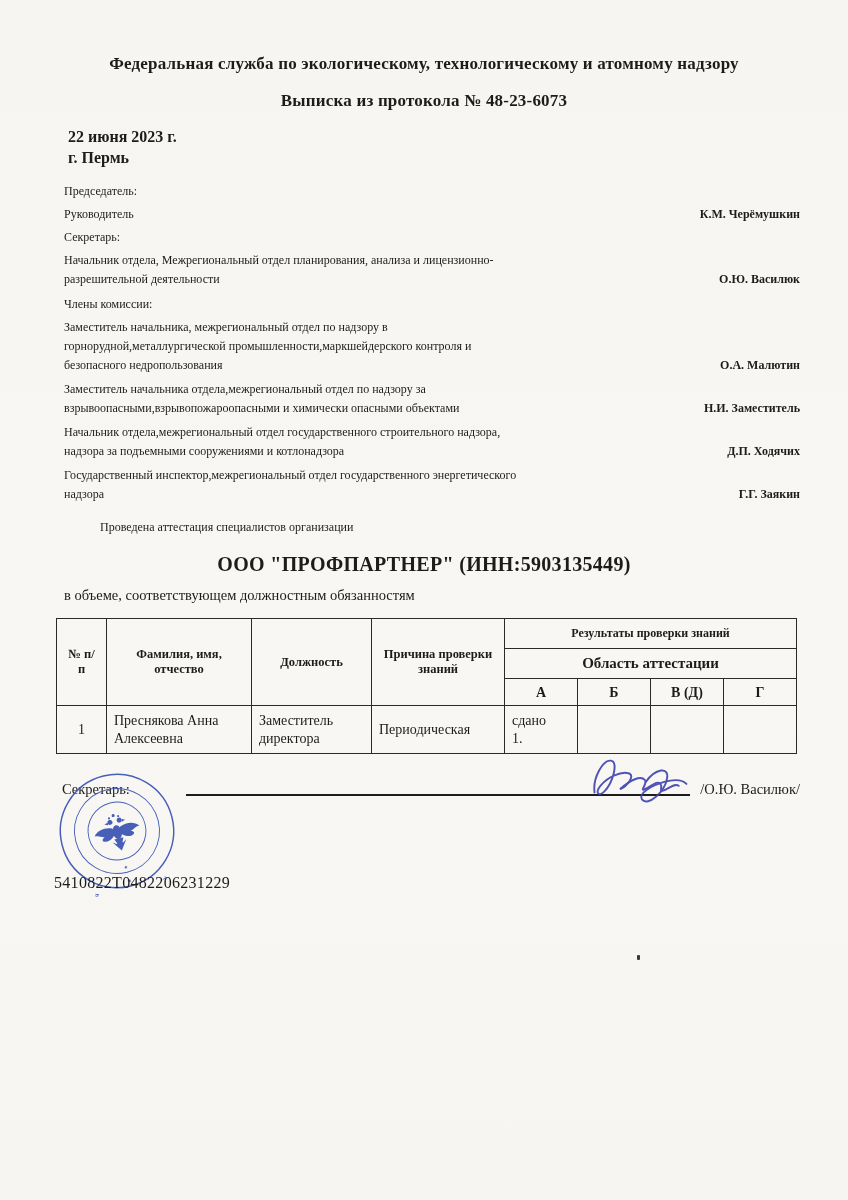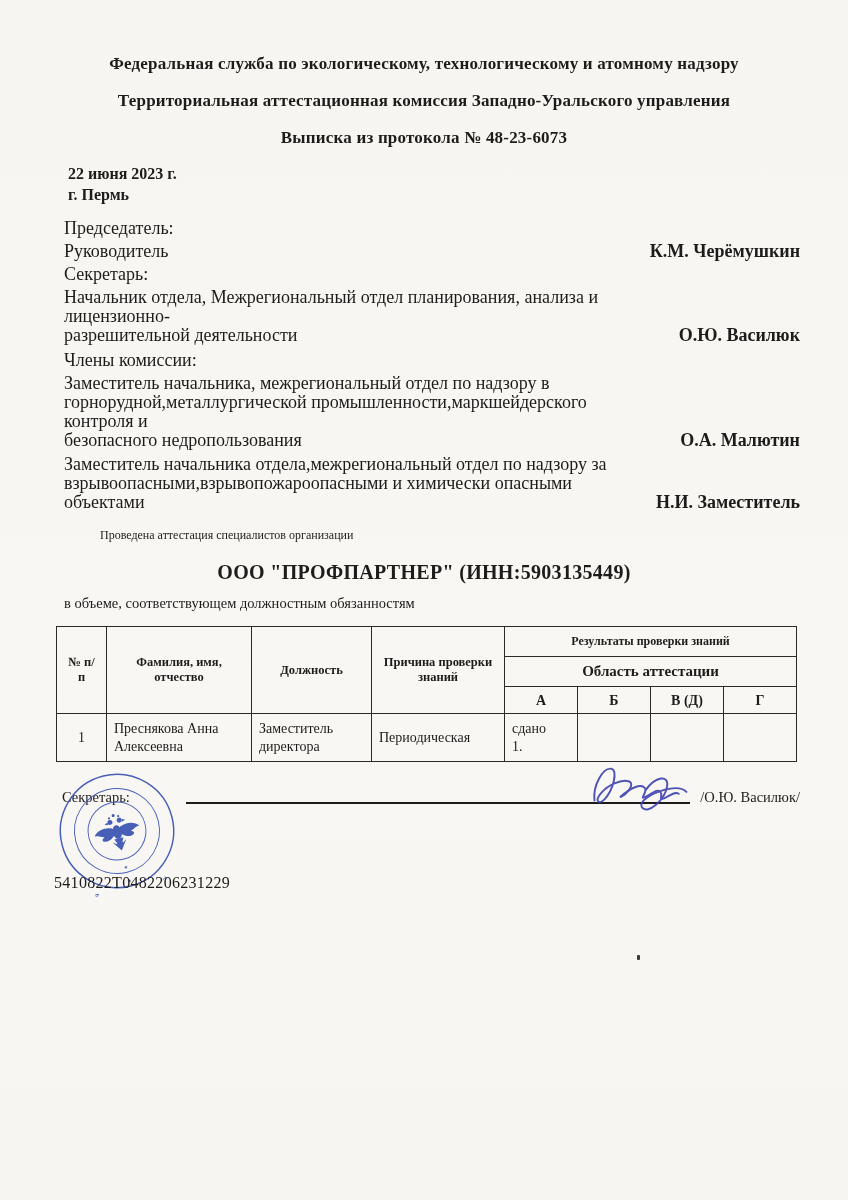--- a/index.html
+++ b/index.html
@@ -6,21 +6,21 @@
   .page {
     position:relative; width:848px; height:1200px; overflow:hidden;
     background:linear-gradient(180deg,#f6f5f1 0%,#f8f7f4 60%,#f6f5f2 100%);
     color:#1d1c1a; font-family:"Liberation Serif", serif;
   }
   
   .hdr { padding-top:52px; }
   .hdr p { margin:0 0 13px; text-align:center; font-weight:bold; font-size:17px; line-height:24px; letter-spacing:.2px; }
   .date-row { display:flex; justify-content:space-between; margin:10px 44px 0 68px; font-weight:bold; font-size:16px; line-height:21px;flex-direction:column; }
   
-  .officials { margin:14px 48px 0 64px; font-size:18px; line-height:19px; }
+  .officials { margin:14px 48px 0 64px; font-size:12px; line-height:19px; }
   .officials .label { margin:0 0 4px; }
   .officials .label.mt { margin-top:6px; }
   .orow { display:flex; justify-content:space-between; margin:0 0 4px;font-family:Liberation Serif, serif; }
   .orow.member { margin-bottom:5px;gap:34px; }
   .orow .title { width:615px; white-space:pre-line; }
   .orow .name { font-weight:bold; align-self:flex-end; text-align:right; white-space:nowrap; }
   
   .intro { margin:14px 0 0 100px; font-size:12px; line-height:19px; }
   .org { margin:14px 0 0; text-align:center; font-size:20px; font-weight:bold; line-height:26px; letter-spacing:.3px; }
   .scope { margin:9px 0 0 64px; font-size:14.5px; line-height:19px; }
@@ -43,21 +43,20 @@
   .doc-number { position:absolute; left:54px; top:874px; font-size:16px; letter-spacing:.3px; }
   .artifact-dot { position:absolute; left:637px; top:955px; width:3px; height:5px; border-radius:1px; background:#3a3a3a; }
 </style>
 </head>
 <body>
 
 <div class="page">
 
   <div class="hdr">
     <p>Федеральная служба по экологическому, технологическому и атомному надзору</p>
-    <p>Территориальная аттестационная комиссия Западно-Уральского управления</p>
     <p>Выписка из протокола № 48-23-6073</p>
   </div>
 
   <div class="date-row">
     <span>22 июня 2023 г.</span>
     <span>г. Пермь</span>
   </div>
 
   <div class="officials">
     <p class="label">Председатель:</p>
@@ -75,20 +74,30 @@
     <div class="orow member">
       <span class="title">Заместитель начальника, межрегиональный отдел по надзору в
 горнорудной,металлургической промышленности,маркшейдерского контроля и
 безопасного недропользования</span>
       <span class="name">О.А. Малютин</span>
     </div>
     <div class="orow member">
       <span class="title">Заместитель начальника отдела,межрегиональный отдел по надзору за
 взрывоопасными,взрывопожароопасными и химически опасными объектами</span>
       <span class="name">Н.И. Заместитель</span>
+    </div>
+    <div class="orow member">
+      <span class="title">Начальник отдела,межрегиональный отдел государственного строительного надзора,
+надзора за подъемными сооружениями и котлонадзора</span>
+      <span class="name">Д.П. Ходячих</span>
+    </div>
+    <div class="orow member">
+      <span class="title">Государственный инспектор,межрегиональный отдел государственного энергетического
+надзора</span>
+      <span class="name">Г.Г. Заякин</span>
     </div>
   </div>
 
   <p class="intro">Проведена аттестация специалистов организации</p>
   <h2 class="org">ООО "ПРОФПАРТНЕР" (ИНН:5903135449)</h2>
   <p class="scope">в объеме, соответствующем должностным обязанностям</p>
 
   <table>
     <colgroup>
       <col style="width:50px">

